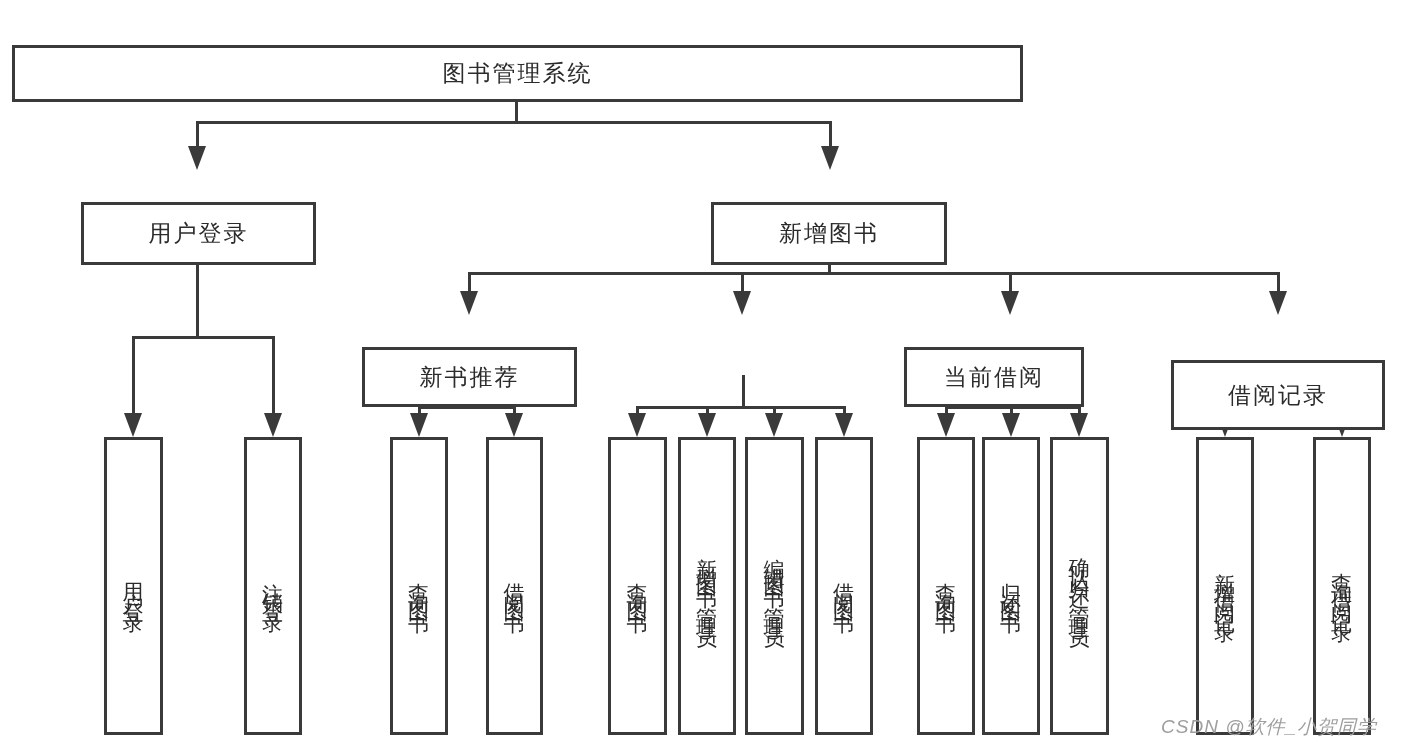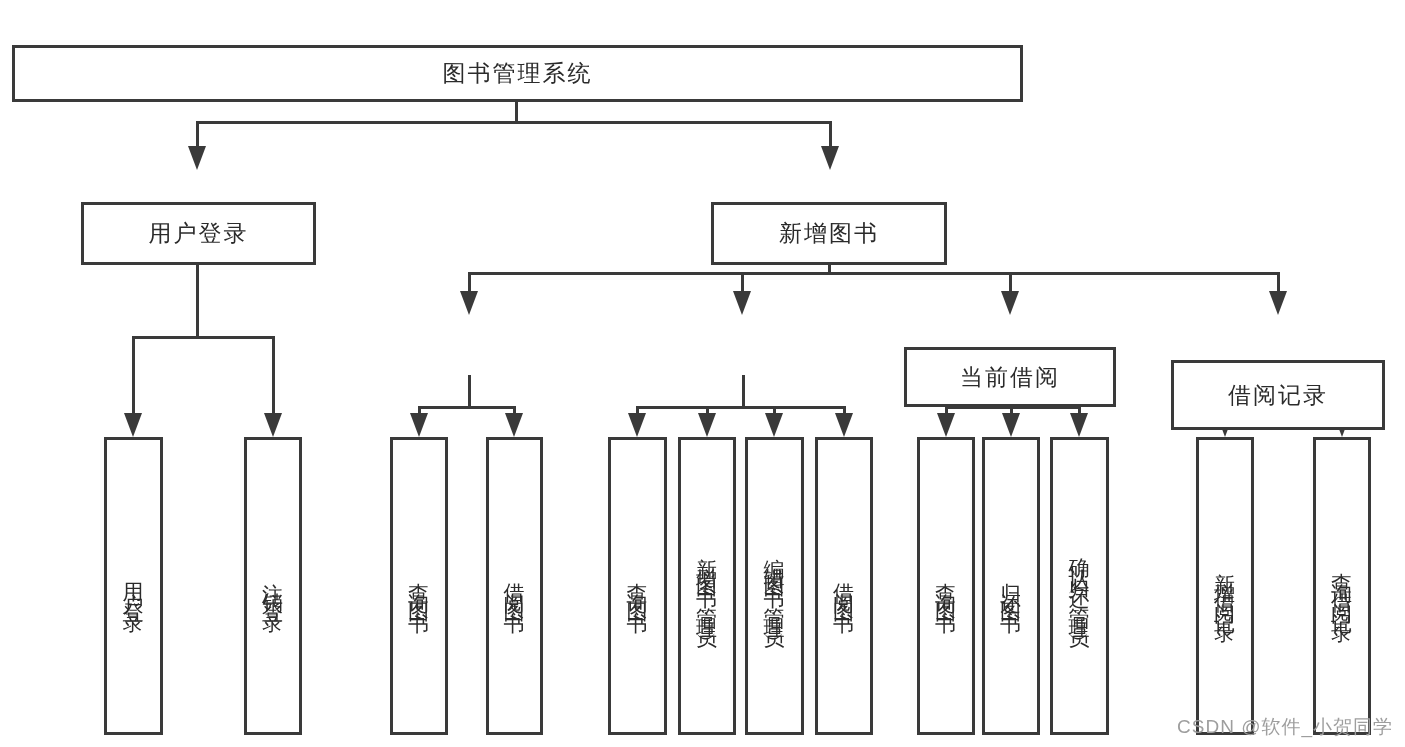--- a/index.html
+++ b/index.html
@@ -35,25 +35,26 @@
   .box.h{font-size:23px;letter-spacing:2px;white-space:nowrap;margin-top:32px;}
   .box.v{
     writing-mode:vertical-rl;
     text-orientation:mixed;
     font-size:21px;
     letter-spacing:10px;
     line-height:1;
   }
   .watermark{
     position:absolute;z-index:3;
-    right:12px;top:714px;
+    right:28px;top:714px;
     font-size:19px;
     color:var(--wm);
     letter-spacing:1px;
     white-space:nowrap;
+    font-style:italic;
   }
 </style>
 </head>
 <body>
 
 <div class="canvas">
 
   <div id="connectors">
       <div class="cline" style="left: 515px; top: 70px; width: 3px; height: 52px;"></div>
       <div class="cline" style="left: 196px; top: 233px; width: 3px; height: 104px;"></div>
@@ -113,21 +114,24 @@
     <span>图书管理系统</span>
   </div>
 
   <div class="box h" style="left:81px;top:170px;width:235px;height:63px">
     <span>用户登录</span>
   </div>
   <div class="box h" style="left:711px;top:170px;width:236px;height:63px">
     <span>新增图书</span>
   </div>
 
-  <div class="box h" style="left:904px;top:315px;width:212px;height:60px">
+  <div class="box h" style="left:362px;top:315px;width:215px;height:60px">
+    <span>新书推荐</span>
+  </div>
+  <div class="box h" style="left:904px;top:315px;width:180px;height:60px">
     <span>当前借阅</span>
   </div>
   <div class="box h" style="left:1171px;top:328px;width:214px;height:70px">
     <span>借阅记录</span>
   </div>
 
   <div class="box v" style="left:104px;top:437px;width:59px;height:298px">
     <span>用户登录</span>
   </div>
   <div class="box v" style="left:244px;top:437px;width:58px;height:298px">

